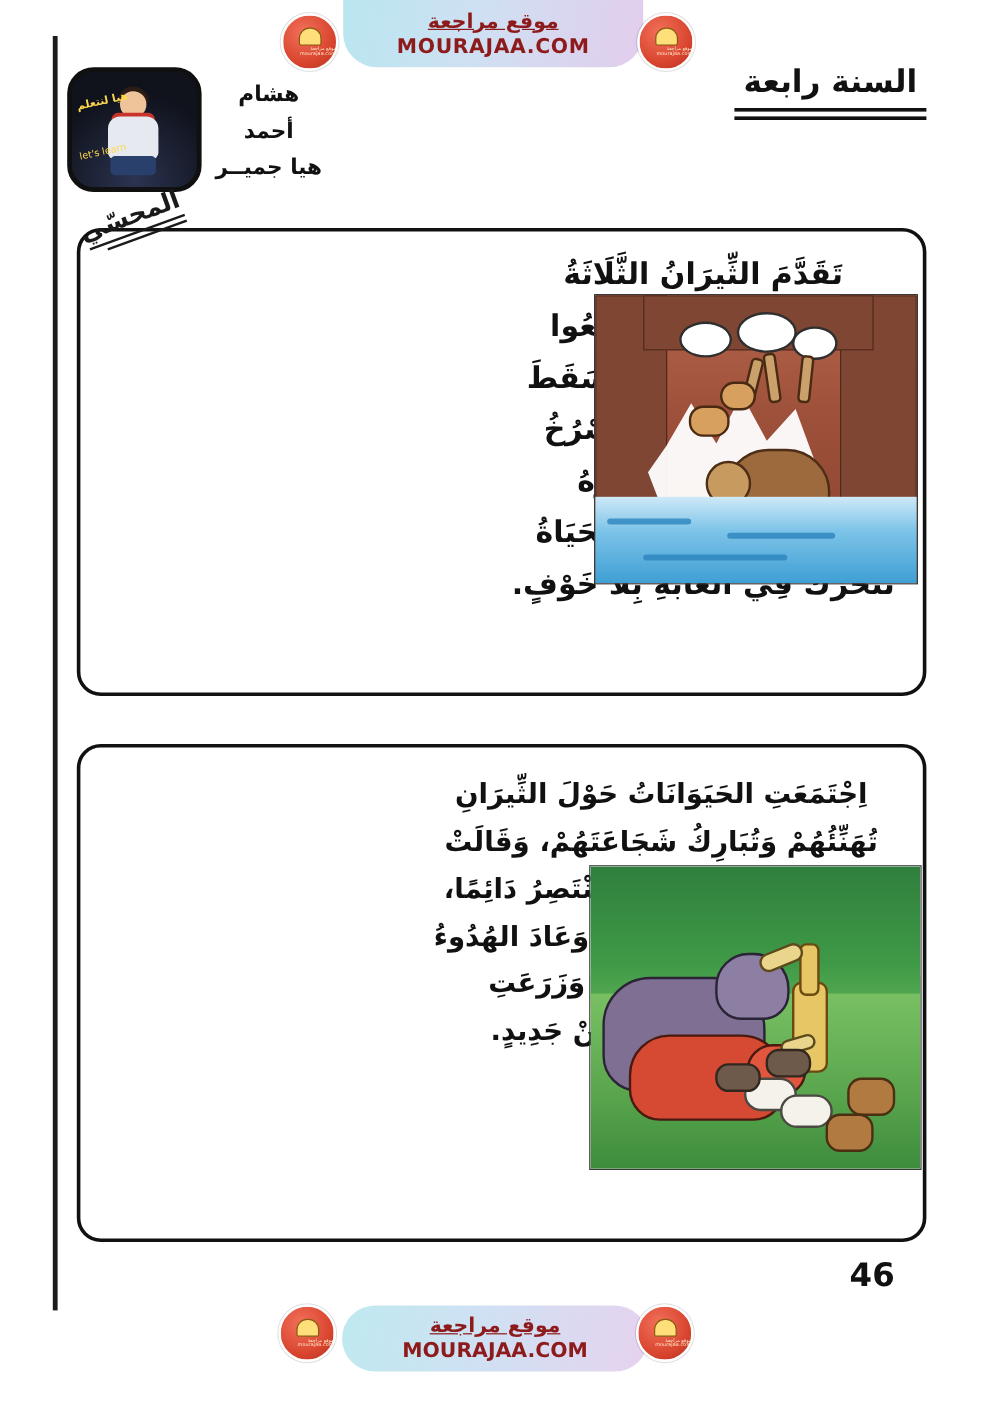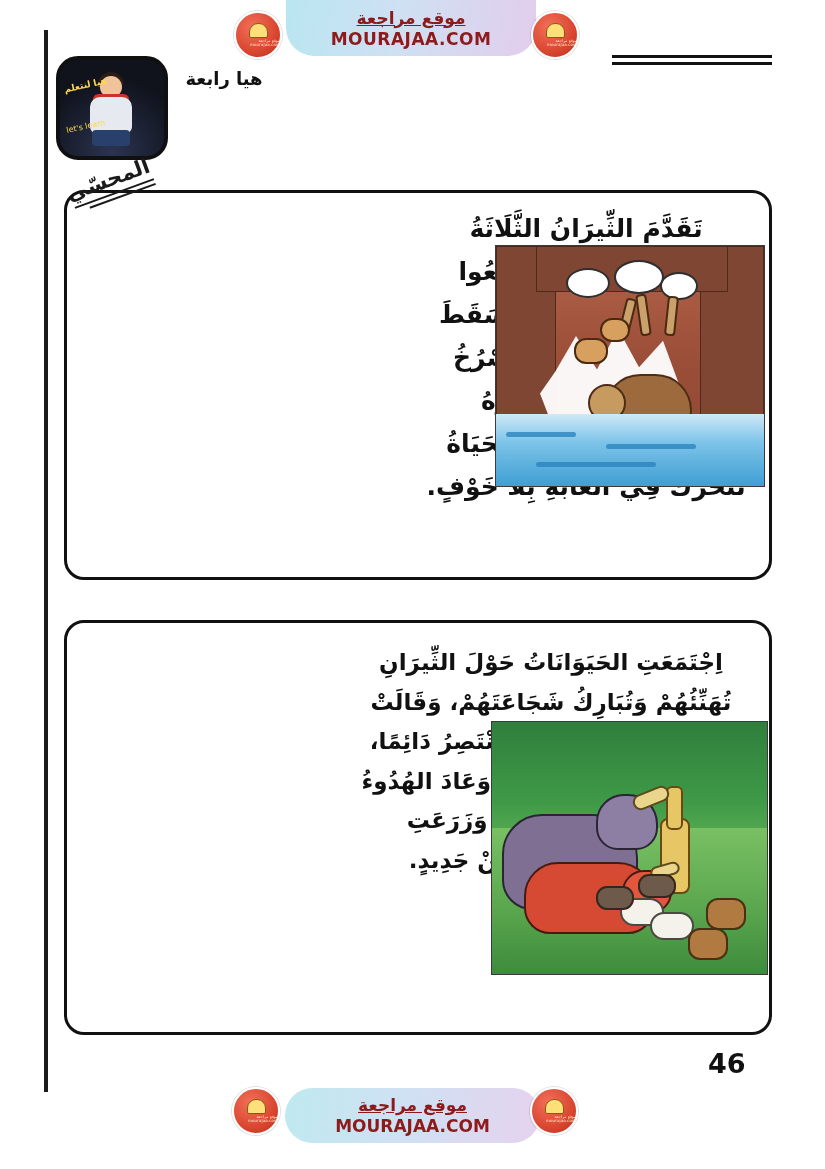--- a/index.html
+++ b/index.html
@@ -371,27 +371,29 @@
 </head>
 <body>
 
 <div class="page">
 
   <div class="left-rule"></div>
 
   <div class="header">
 
     <div class="hdr-right">
+      <div class="line1">السنة رابعة</div>
       <div class="rule"></div>
       <div class="rule2"></div>
     </div>
 
 
     <div class="hdr-teacher">
-      <div class="t2">هيا رابعة</div>
+      <div class="t1">هشام أحمد</div>
+      <div class="t2">هيا جميــر</div>
     </div>
 
     <div class="avatar">
       <div class="sky"></div>
       <div class="hair"></div>
       <div class="head"></div>
       <div class="scarf"></div>
       <div class="body"></div>
       <div class="legs"></div>
       <div class="tag">هيا لنتعلم</div>

